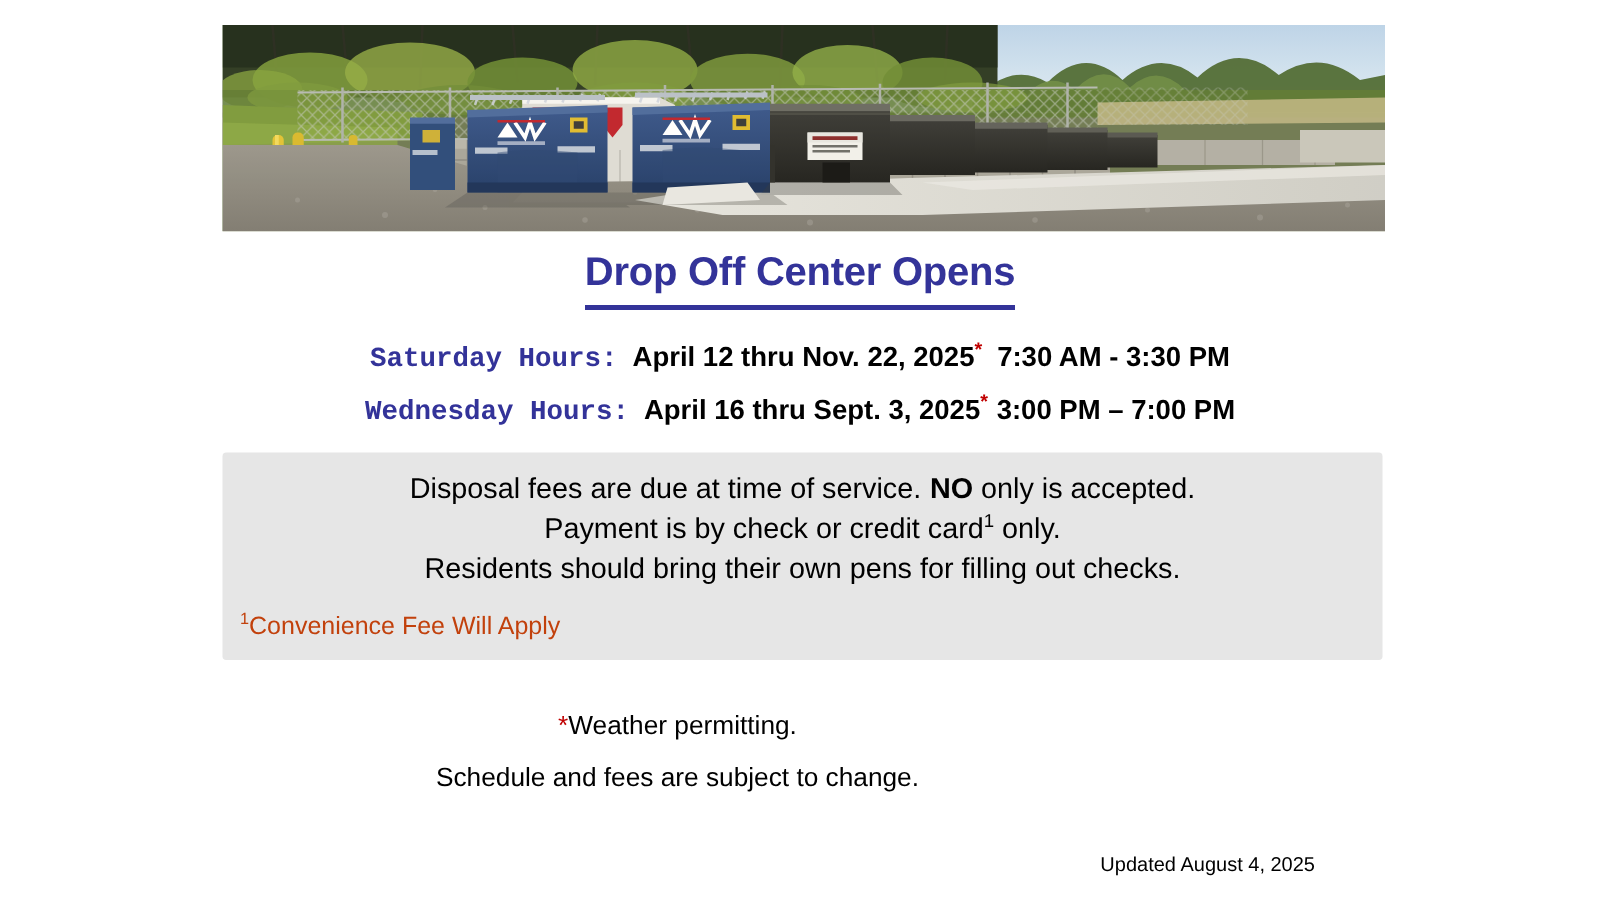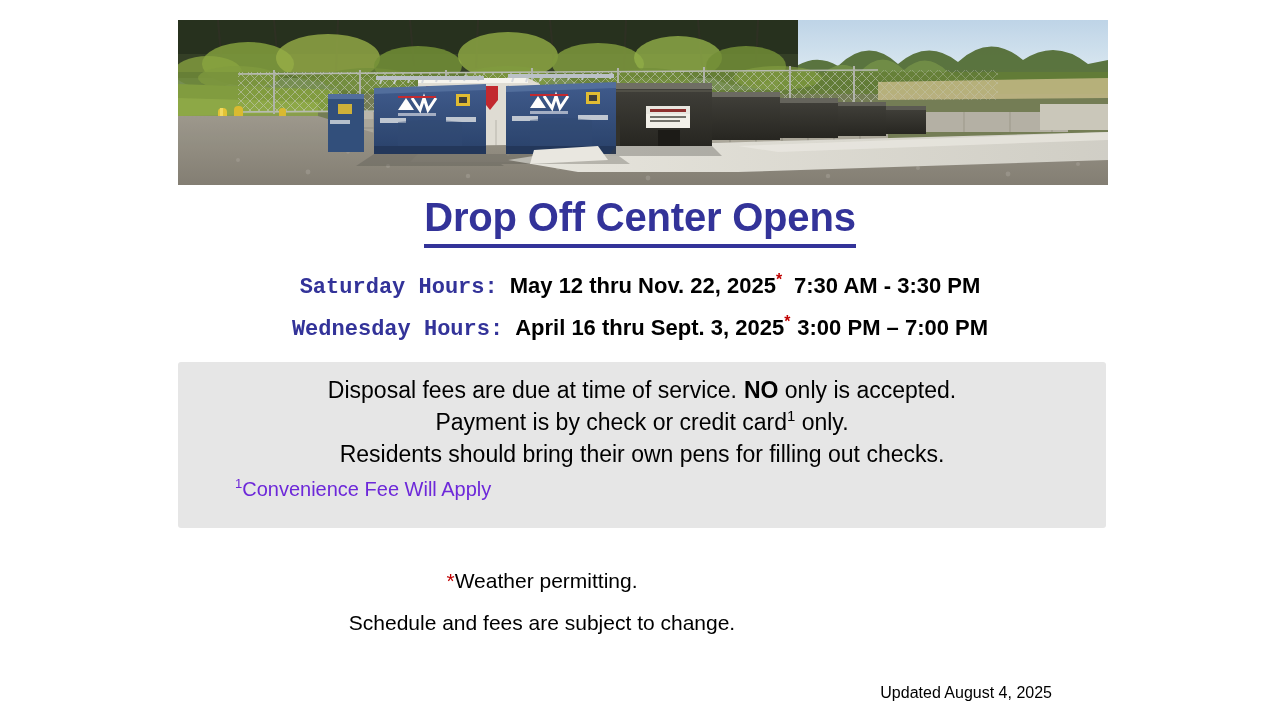--- a/index.html
+++ b/index.html
@@ -28,21 +28,21 @@
   }
   .photo-frame svg { display: block; }
 
   
   .title {
     position: absolute;
     left: 0;
     top: 192px;
     width: 1280px;
     text-align: center;
-    font-size: 40px;
+    font-size: 32px;
     font-weight: bold;
     color: #333399;
     letter-spacing: -0.2px;
     line-height: 50px;
   }
   .title span.u {
     border-bottom: 4px solid #333399;
     padding-bottom: 2px;
     display: inline-block;
   }
@@ -94,25 +94,24 @@
   }
   .panel-body b { font-weight: bold; margin-top: 13px; }
   .sup {
     font-size: 0.65em;
     vertical-align: super;
     line-height: 0;
   }
   .panel-foot {
     position: absolute;
     left: 14px;
-    top: 116px;
+    top: 128px;
     font-size: 20px;
-    color: #6d28d9;
+    color: #c2410c;
     text-align: left;
-    margin-left: 43px;
   }
 
   
   .notes {
     position: absolute;
     left: 0;
     top: 560px;
     width: 1084px;
     text-align: center;
   }
@@ -418,21 +417,21 @@
   </svg>
 </div>
 
 <div class="title">
   <span class="u">Drop Off Center Opens</span>
 </div>
 
 <div class="hours">
 
   <div class="hours-line">
-    <span class="hours-label">Saturday Hours:</span><span class="gap-md"></span><span>May 12 thru Nov. 22, 2025</span><span class="ast">*</span><span class="gap-md"></span><span>7:30 AM - 3:30 PM</span>
+    <span class="hours-label">Saturday Hours:</span><span class="gap-md"></span><span>April 12 thru Nov. 22, 2025</span><span class="ast">*</span><span class="gap-md"></span><span>7:30 AM - 3:30 PM</span>
   </div>
 
   <div class="hours-line">
     <span class="hours-label">Wednesday Hours:</span><span class="gap-md"></span><span>April 16 thru Sept. 3, 2025</span><span class="ast">*</span><span class="gap-sm"></span><span>3:00 PM – 7:00 PM</span>
   </div>
 
 </div>
 
 <div class="panel">
   <div class="panel-body">

